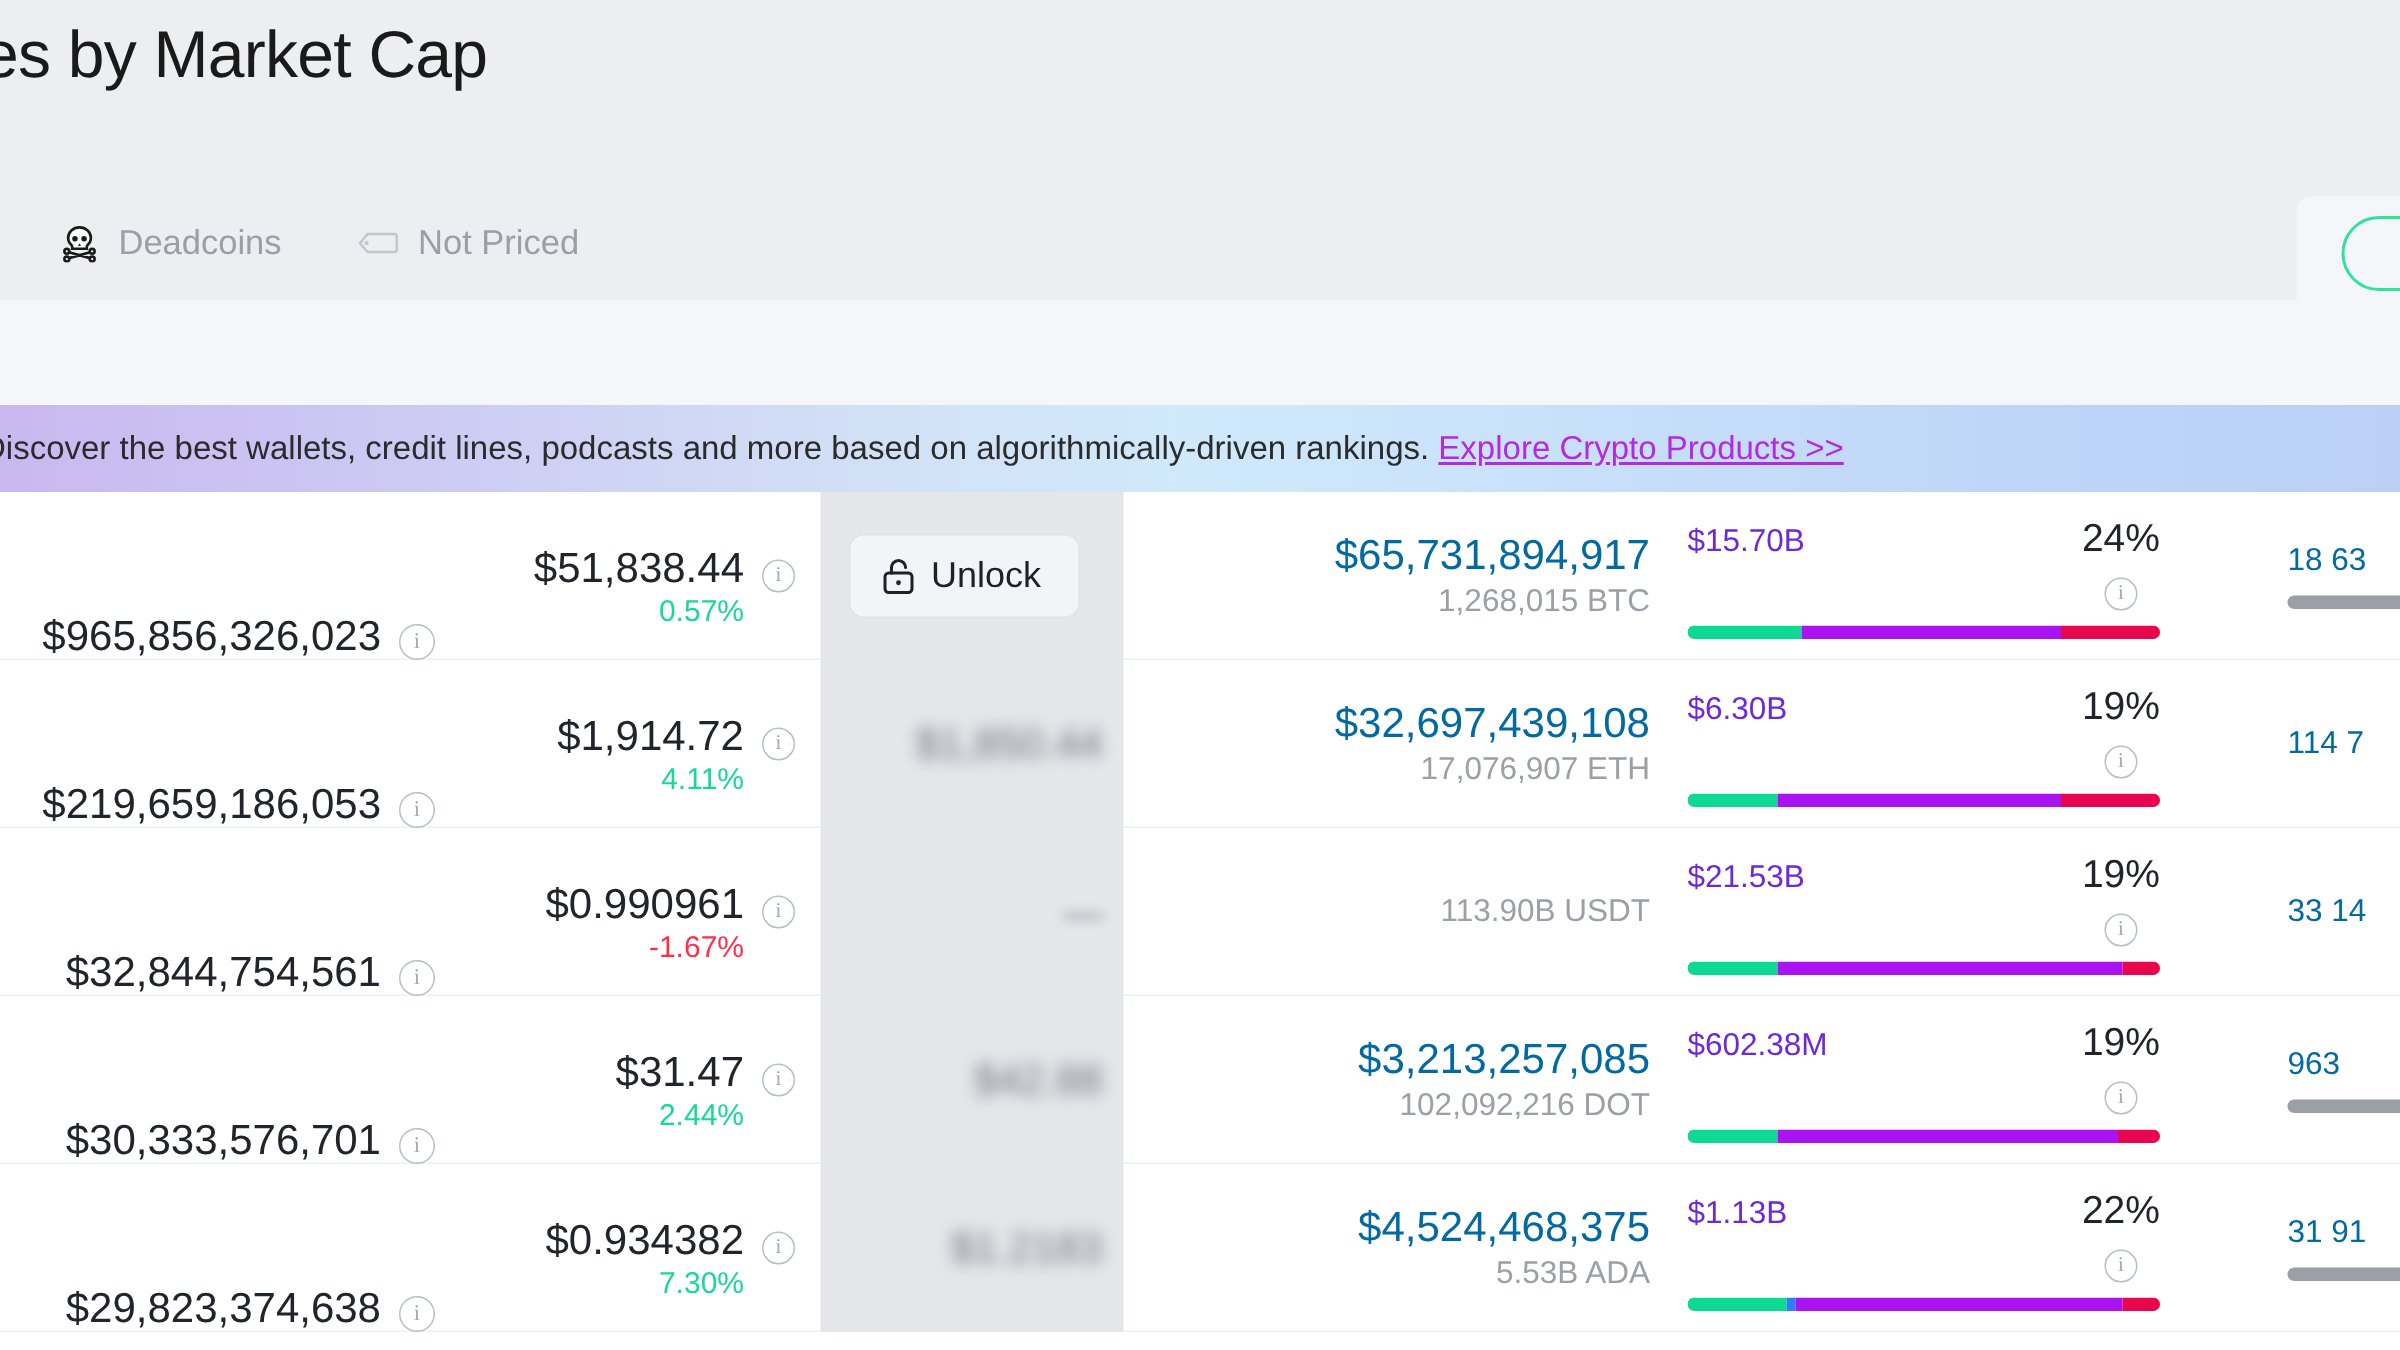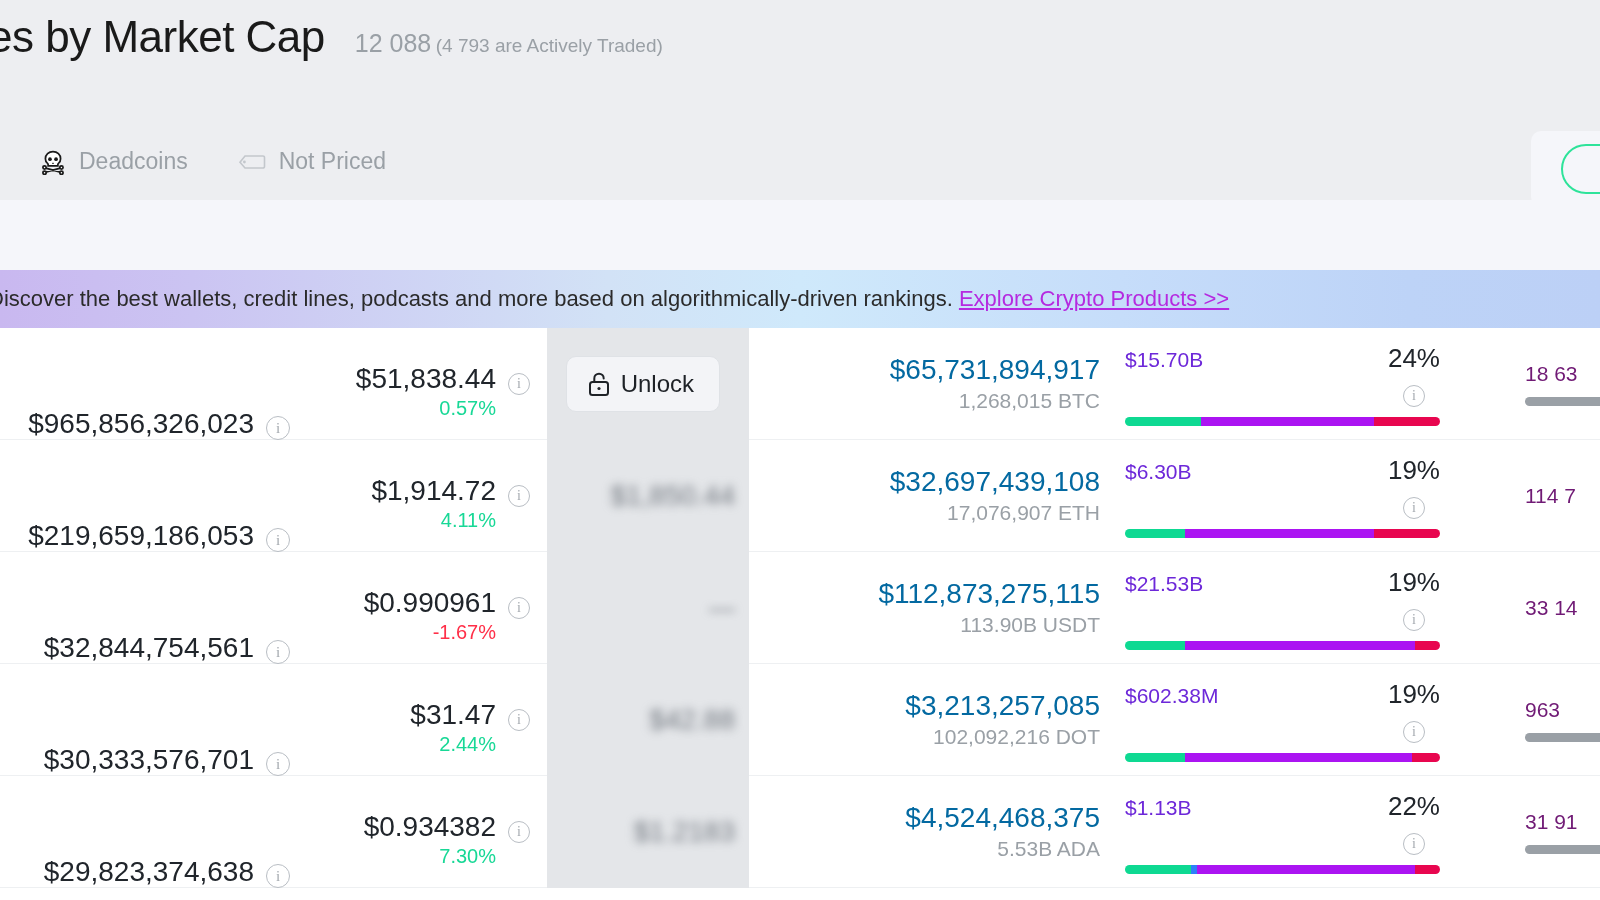--- a/index.html
+++ b/index.html
@@ -209,21 +209,21 @@
 
   
   .col-right {
     position: absolute; left: 1520px; top: 0;
     width: 80px; height: 112px;
     display: flex; flex-direction: column;
     align-items: flex-start; justify-content: center;
     overflow: hidden;
   }
   .right-value {
-    font-size: 21px; color: #701a75; white-space: nowrap;
+    font-size: 21px; color: #0369a1; white-space: nowrap;
     padding-left: 5px;
   }
   .right-bar {
     margin-top: 11px; margin-left: 5px;
     height: 9px; width: 95px;
     border-radius: 5px; background: #9aa0a6;
   }
 
   
   .info-icon {
@@ -237,24 +237,20 @@
     cursor: pointer;
   }
   .info-icon.sm { width: 22px; height: 22px; font-size: 14px; }
 </style>
 </head>
 <body>
 
 <div class="header-band">
   <div class="title-row">
     <span class="page-title">es by Market Cap</span>
-    <span>
-      <span class="count-main">12 088</span>
-      <span class="count-sub">(4 793 are Actively Traded)</span>
-    </span>
   </div>
 
   <div class="filters-row">
     <div class="filter-chip">
       <span>
         <svg class="icon-skull" viewBox="0 0 24 24" fill="none" stroke="#1a1a1a" stroke-width="1.6">
           <path d="M12 2.4c-4 0-7 2.8-7 6.5 0 2 .9 3.3 1.8 4.1.5.4.7.9.7 1.4v1.1h9v-1.1c0-.5.2-1 .7-1.4.9-.8 1.8-2.1 1.8-4.1 0-3.7-3-6.5-7-6.5z" fill="#fff"></path>
           <circle cx="9.2" cy="9.4" r="1.7" fill="#1a1a1a" stroke="none"></circle>
           <circle cx="14.8" cy="9.4" r="1.7" fill="#1a1a1a" stroke="none"></circle>
           <path d="M12 12.3l-.9 1.6h1.8z" fill="#1a1a1a" stroke="none"></path>
@@ -387,21 +383,20 @@
         <span class="price-stack">
           <span class="price-value">$0.990961</span>
           <span class="price-change down">-1.67%</span>
         </span>
         <span class="info-icon sm">i</span>
       </div>
       <div class="col-locked">
         <span class="blurred dash">—</span>
       </div>
       <div class="col-volume">
-        <span class="vol-value">$112,873,275,115</span>
         <span class="vol-sub">113.90B USDT</span>
       </div>
       <div class="col-liq">
         <div class="liq-block">
           <div class="liq-top">
             <span class="liq-amount">$21.53B</span>
             <span class="liq-pct-wrap">
               <span class="liq-pct">19%</span>
               <span class="info-icon sm">i</span>
             </span>

